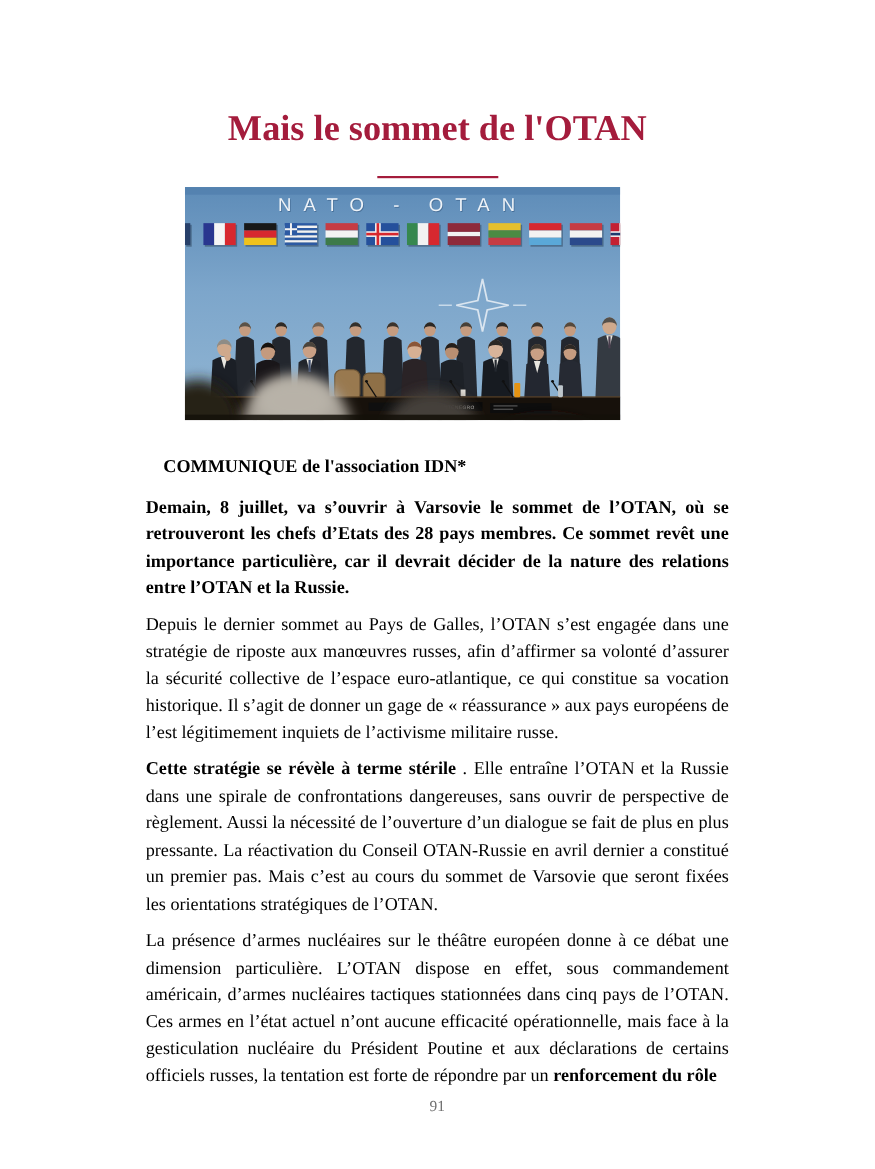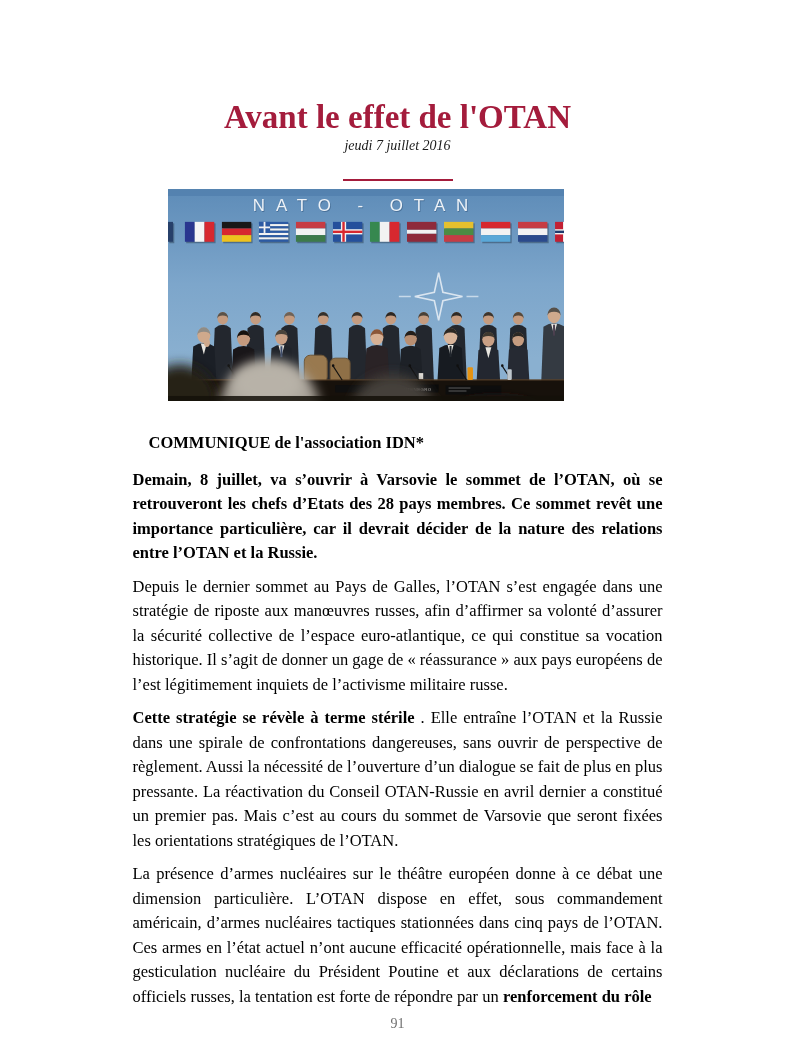--- a/index.html
+++ b/index.html
@@ -40,34 +40,33 @@
     width:530px;
     margin:30px auto 0;
     font-size:16.5px;
     line-height:24.5px;
     text-align:justify;
   }
   .heading{font-weight:bold;margin:0 16px 12px;}
   p.para{margin:0 0 9px;font-family:Liberation Serif, serif;}
   .page-number{
     position:absolute;
-    bottom:31px;left:0;right:0;
+    bottom:48px;left:0;right:0;
     text-align:center;
     font-size:14px;
     color:#6f6f6f;
   }
 </style>
 </head>
 <body>
 
 <div class="page">
 
   <div class="header">
-    <h1 class="title">Avant le effet de l'OTAN</h1>
-    <div class="date">jeudi 7 juillet 2016</div>
+    <h1 class="title">Mais le sommet de l'OTAN</h1>
     <hr class="divider">
   </div>
 
   <div class="photo-wrap">
     <svg width="396" height="212" viewBox="0 0 398 213" xmlns="http://www.w3.org/2000/svg">
       <defs>
         <linearGradient id="bgGrad" x1="0" y1="0" x2="0" y2="1">
           <stop offset="0" stop-color="#5e8cb8"></stop>
           <stop offset="0.45" stop-color="#7da6cb"></stop>
           <stop offset="0.8" stop-color="#8ab0d0"></stop>

